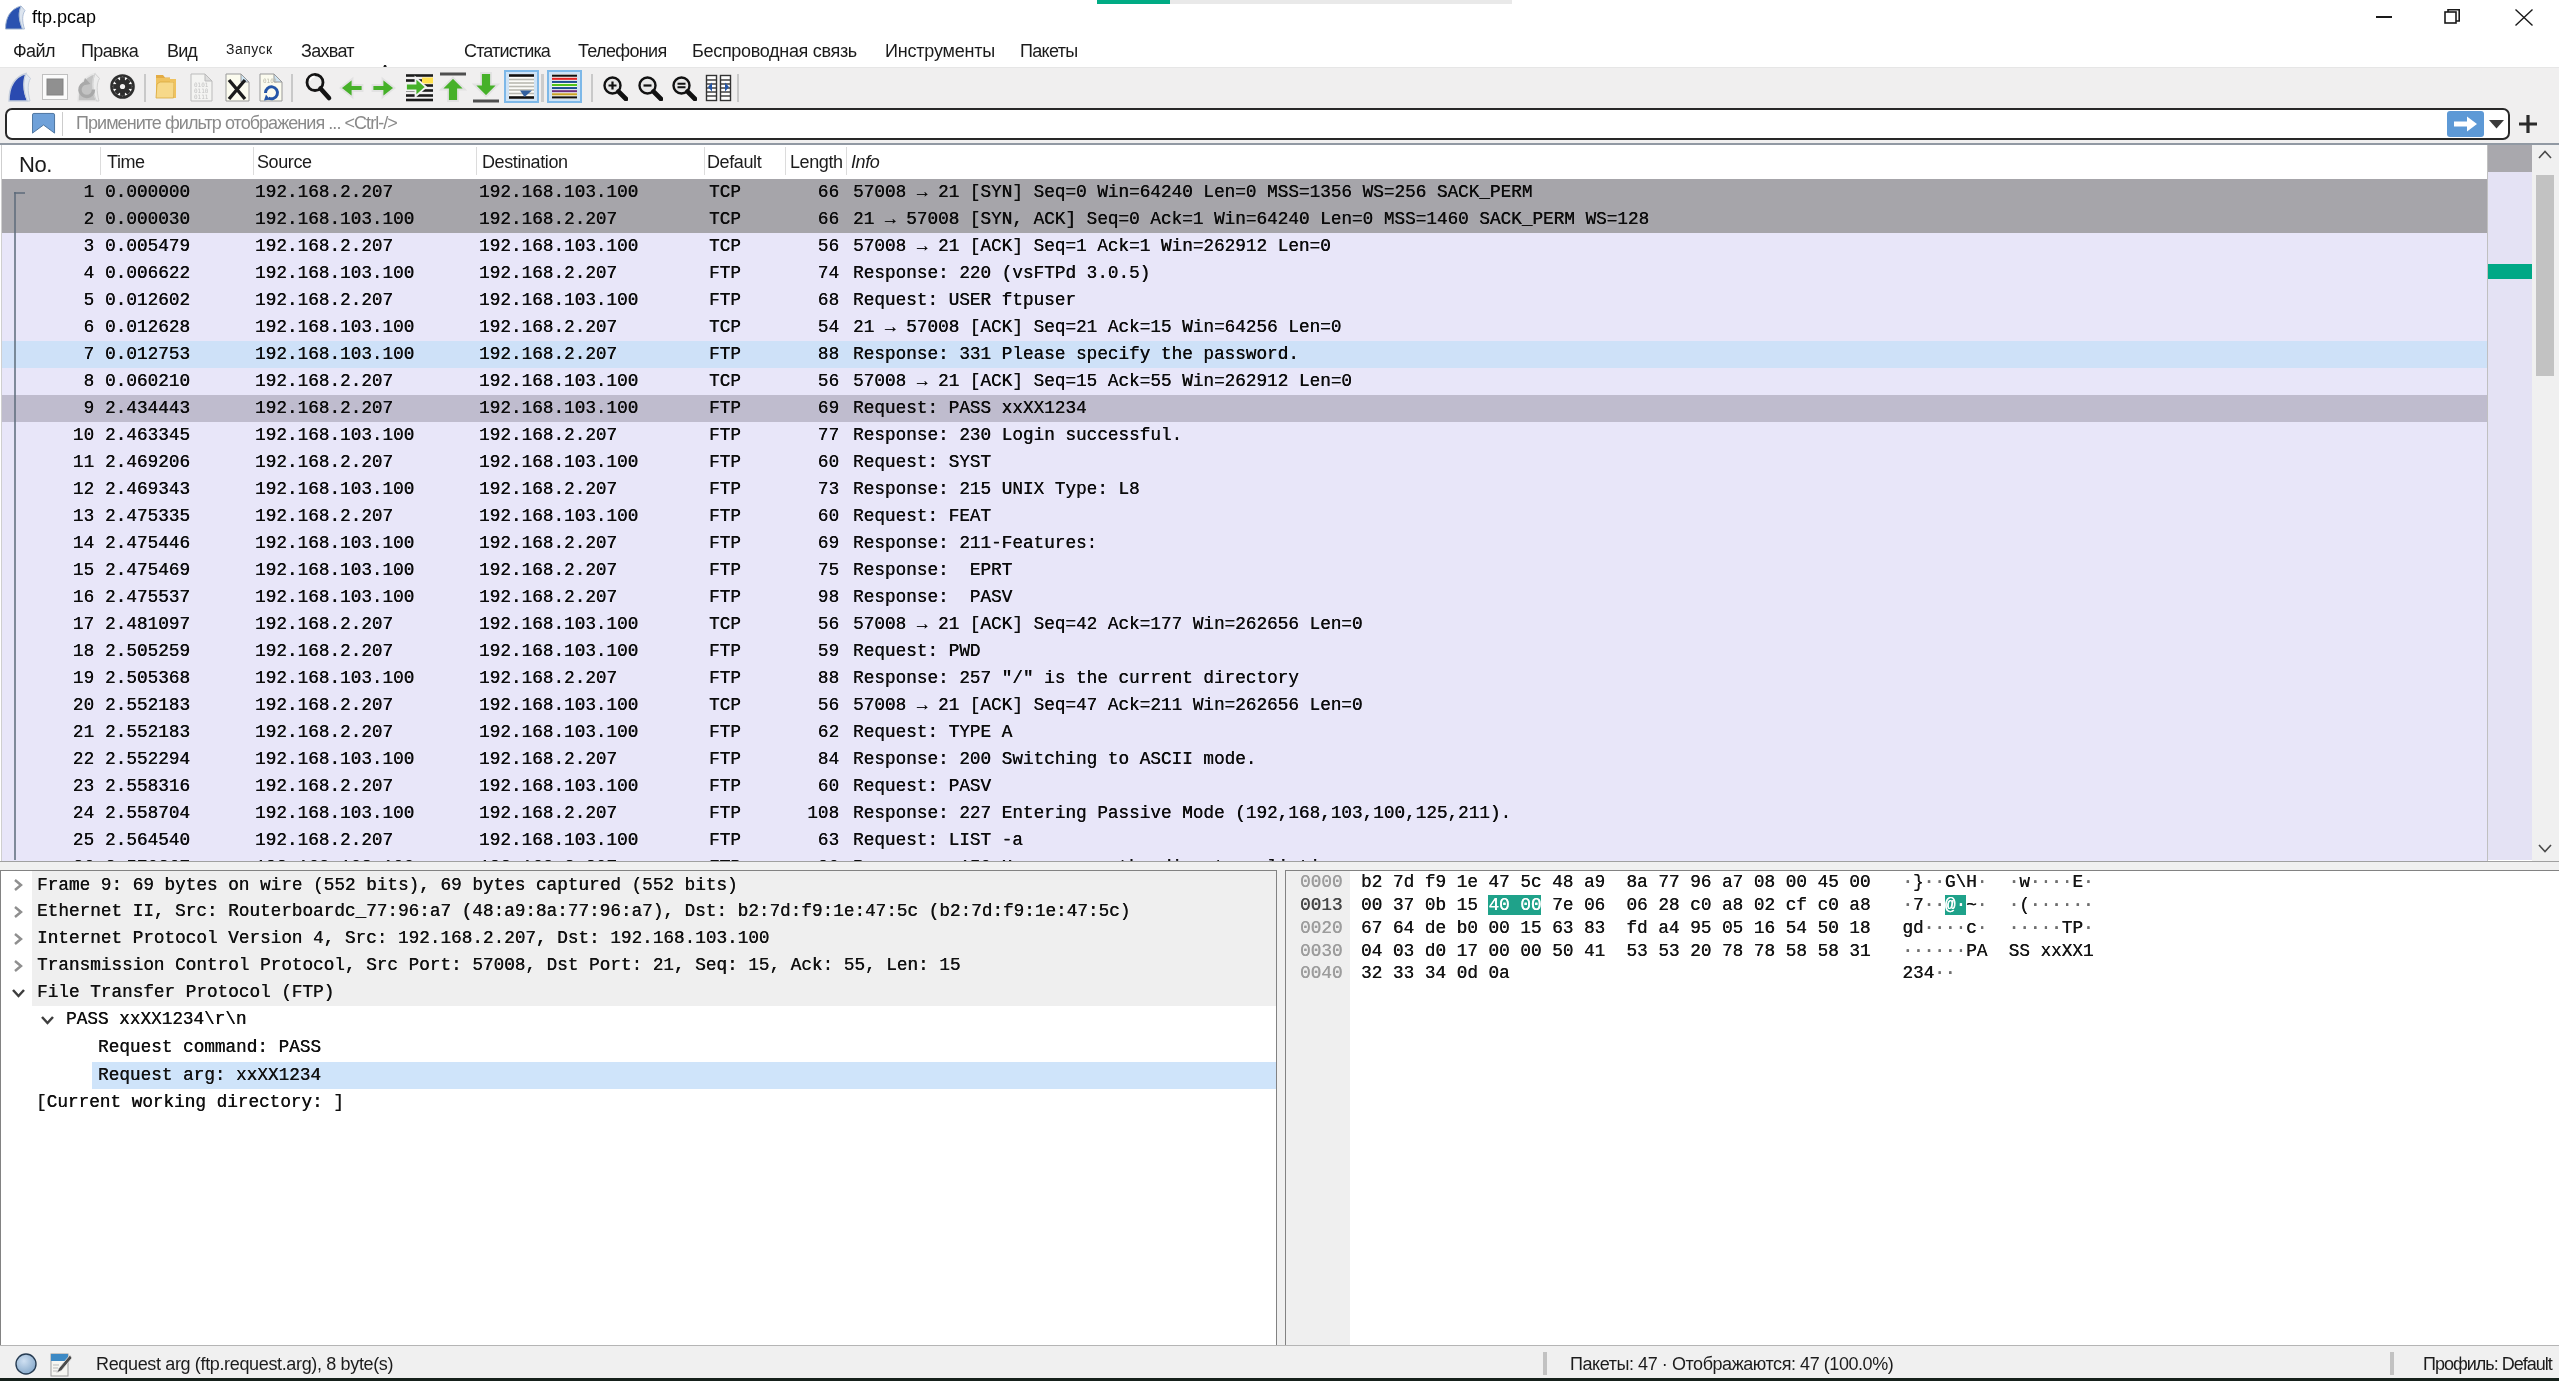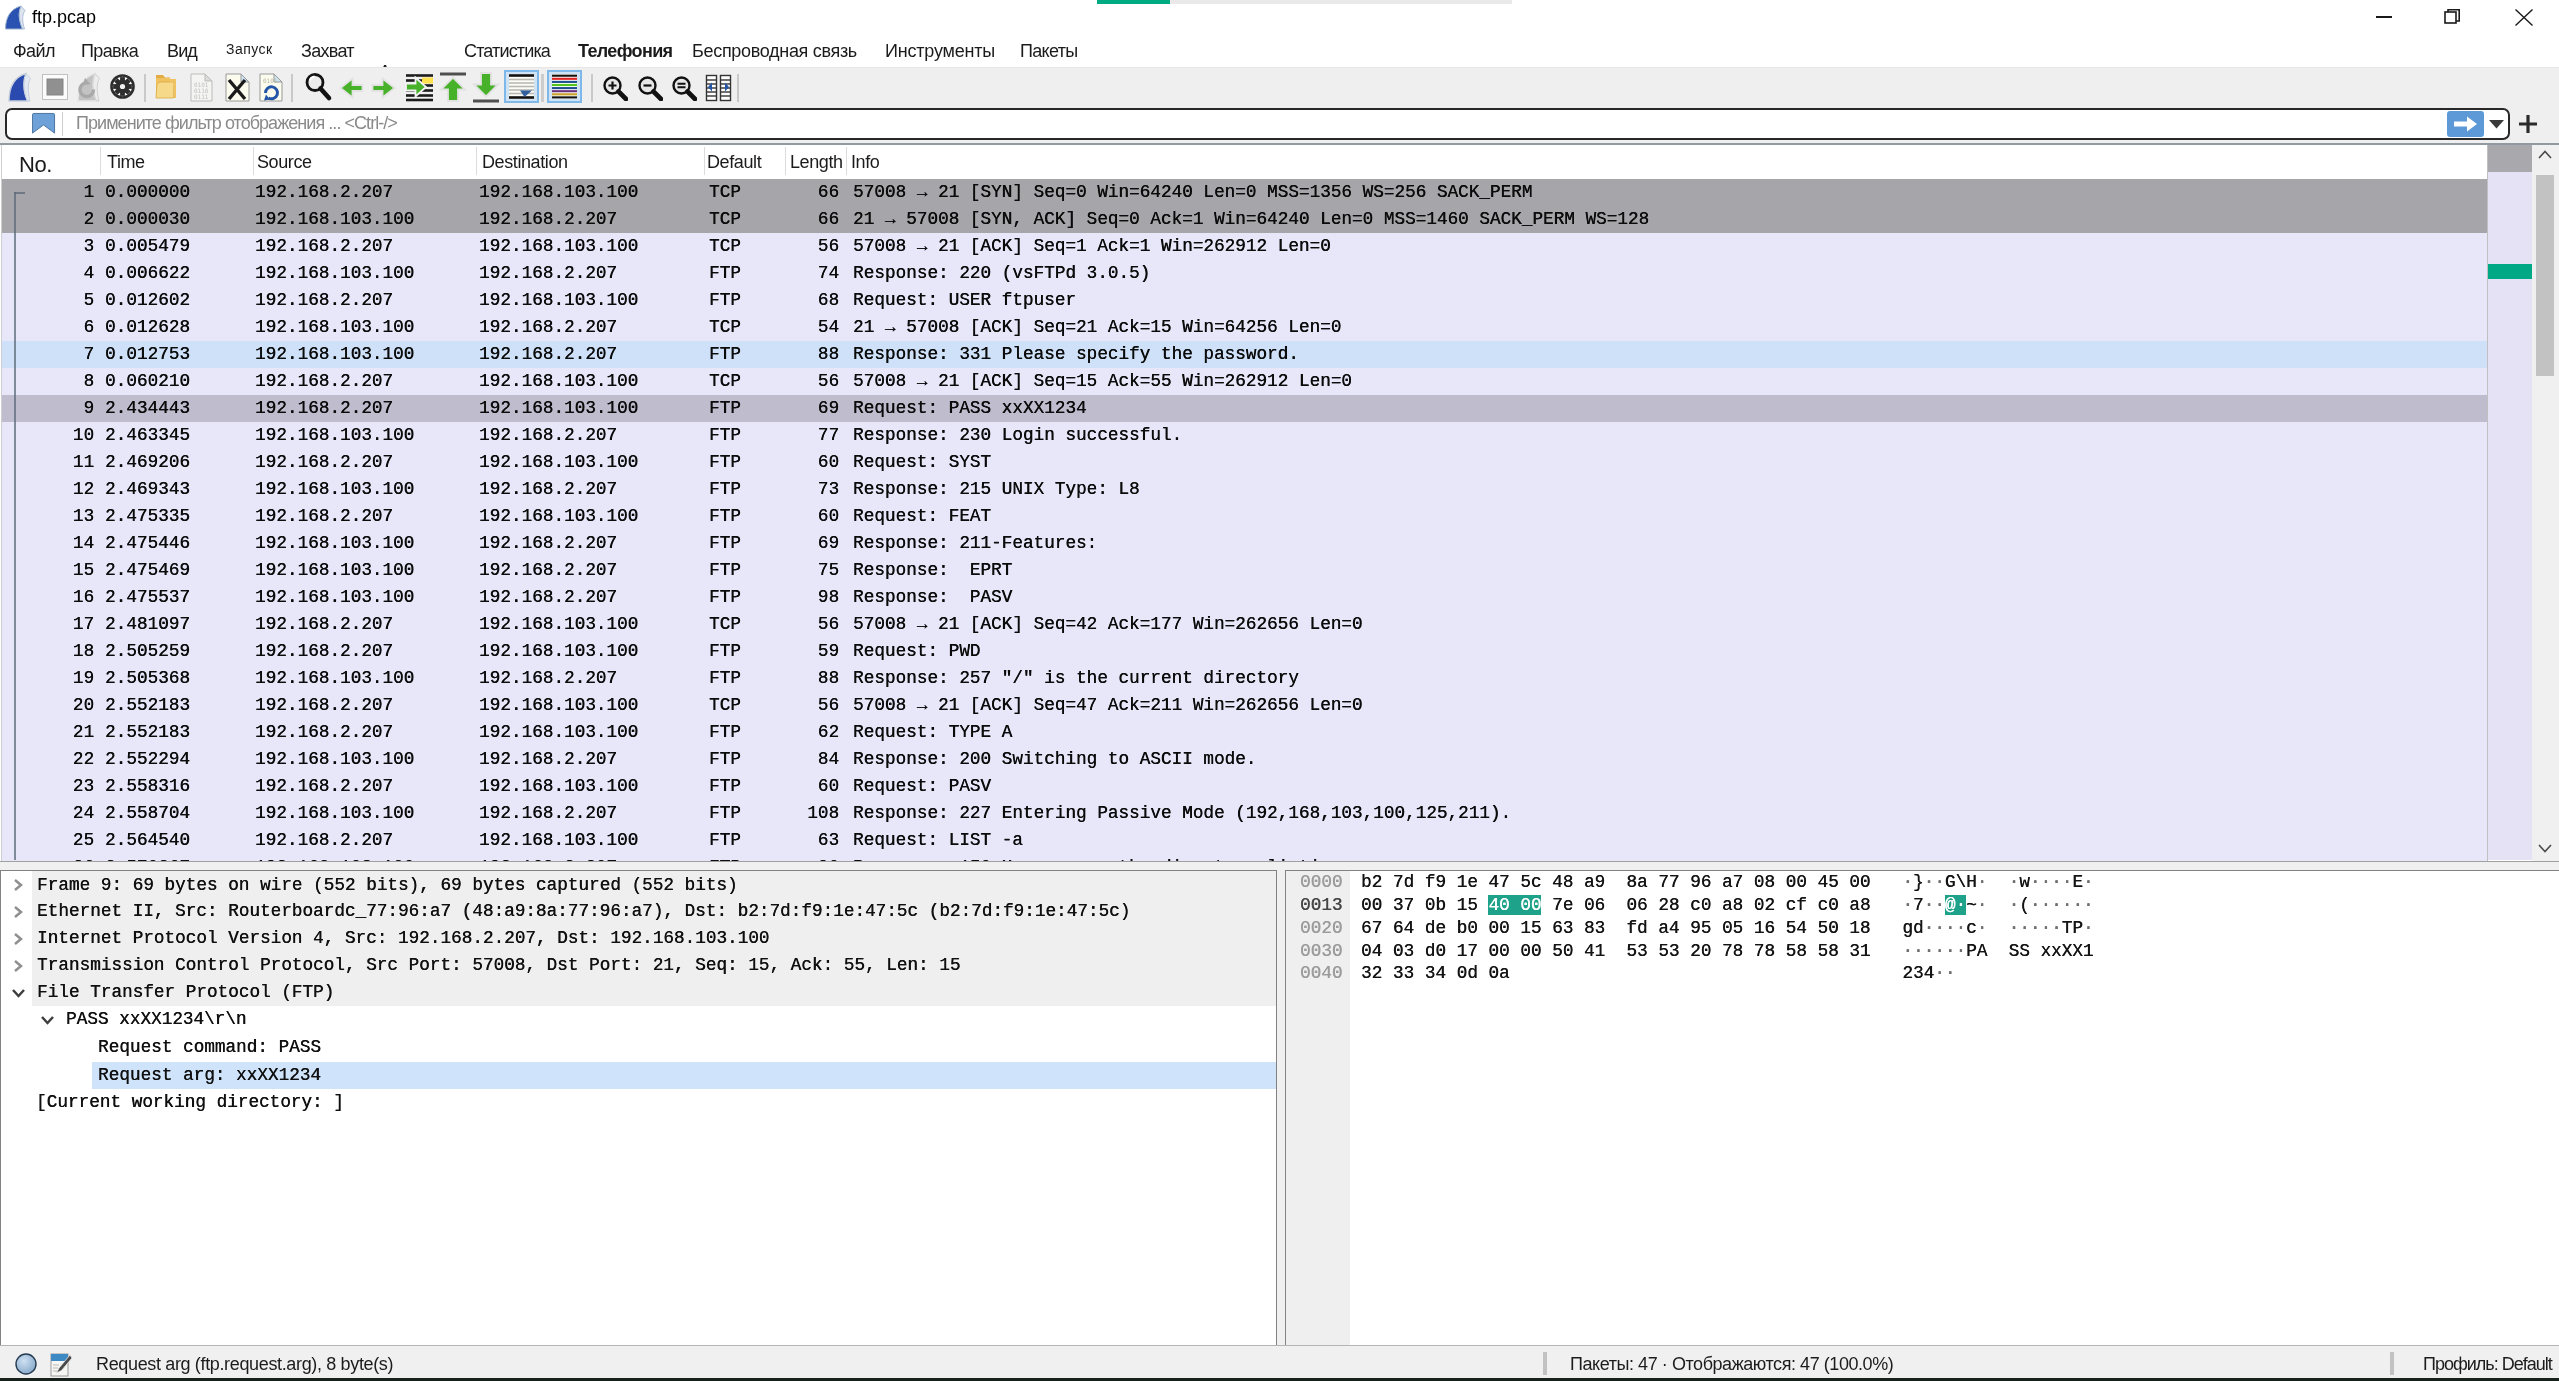--- a/index.html
+++ b/index.html
@@ -21,21 +21,21 @@
 <svg class="a" style="left:2514px;top:8px" width="20" height="19" viewBox="0 0 20 19">
 <path d="M1.5,1.5 L18.5,17.5 M18.5,1.5 L1.5,17.5" stroke="#1a1a1a" stroke-width="1.4"></path>
 </svg>
 <div class="a" style="left:13px;top:41px;font-size:18px;letter-spacing:-0.57px;color:#1b1b1b;">Файл</div>
 <div class="a" style="left:81px;top:41px;font-size:18px;letter-spacing:-0.63px;color:#1b1b1b;">Правка</div>
 <div class="a" style="left:167px;top:41px;font-size:18px;letter-spacing:-0.87px;color:#1b1b1b;">Вид</div>
 <div class="a" style="left:226px;top:41px;font-size:14px;letter-spacing:0.45px;color:#1b1b1b;">Запуск</div>
 <div class="a" style="left:301px;top:41px;font-size:18px;letter-spacing:-0.7px;color:#1b1b1b;">Захват</div>
 <div class="a" style="left:379px;top:41px;font-size:18px;letter-spacing:-0.63px;color:#1b1b1b;margin-top:21px;">Анализ</div>
 <div class="a" style="left:464px;top:41px;font-size:18px;letter-spacing:-0.85px;color:#1b1b1b;">Статистика</div>
-<div class="a" style="left:578px;top:41px;font-size:18px;letter-spacing:-0.65px;color:#1b1b1b;font-weight:bold;">Телефония</div>
+<div class="a" style="left:578px;top:41px;font-size:18px;letter-spacing:-0.65px;color:#1b1b1b;">Телефония</div>
 <div class="a" style="left:692px;top:41px;font-size:18px;letter-spacing:-0.31px;color:#1b1b1b;">Беспроводная связь</div>
 <div class="a" style="left:885px;top:41px;font-size:18px;letter-spacing:-0.2px;color:#1b1b1b;">Инструменты</div>
 <div class="a" style="left:1020px;top:41px;font-size:18px;letter-spacing:-0.67px;color:#1b1b1b;">Пакеты</div>
 <div class="a" style="left:0;top:67px;width:2559px;height:78px;background:#f0efef;"></div>
 <div class="a" style="left:0;top:67px;width:2559px;height:1px;background:#e6e6e6;"></div>
 <div class="a" style="left:144px;top:74px;width:2px;height:28px;background:#c9c9c9;"></div>
 <div class="a" style="left:291px;top:74px;width:2px;height:28px;background:#c9c9c9;"></div>
 <div class="a" style="left:591px;top:74px;width:2px;height:28px;background:#c9c9c9;"></div>
 <div class="a" style="left:541px;top:74px;width:3px;height:28px;background:#cccccc;"></div>
 <div class="a" style="left:737px;top:74px;width:2px;height:28px;background:#c9c9c9;"></div>
@@ -215,21 +215,21 @@
     <path d="M10,1 v18 M1,10 h18" stroke="#2b2b2b" stroke-width="3.2"></path>
   </svg>
 <div class="a" style="left:0;top:142.8px;width:2559px;height:2px;background:#9199a3;"></div>
 <div class="a" style="left:0;top:144.8px;width:2559px;height:716.2px;background:#fff;"></div>
 <div class="a" style="left:19px;top:152px;font-size:22px;letter-spacing:-0.4px;color:#1b1b1b;">No.</div>
 <div class="a" style="left:107px;top:152px;font-size:18px;letter-spacing:-0.4px;color:#1b1b1b;">Time</div>
 <div class="a" style="left:257px;top:152px;font-size:18px;letter-spacing:-0.4px;color:#1b1b1b;">Source</div>
 <div class="a" style="left:482px;top:152px;font-size:18px;letter-spacing:-0.4px;color:#1b1b1b;">Destination</div>
 <div class="a" style="left:707px;top:152px;font-size:18px;letter-spacing:-0.4px;color:#1b1b1b;">Default</div>
 <div class="a" style="left:790px;top:152px;font-size:18px;letter-spacing:-0.4px;color:#1b1b1b;">Length</div>
-<div class="a" style="left:851px;top:152px;font-size:18px;letter-spacing:-0.4px;color:#1b1b1b;">Info</div>
+<div class="a" style="left:851px;top:152px;font-size:18px;letter-spacing:-0.4px;color:#1b1b1b;font-style:italic;">Info</div>
 <div class="a" style="left:99.5px;top:147px;width:1px;height:28px;background:#dcdcdc;"></div>
 <div class="a" style="left:252.5px;top:147px;width:1px;height:28px;background:#dcdcdc;"></div>
 <div class="a" style="left:475.5px;top:147px;width:1px;height:28px;background:#dcdcdc;"></div>
 <div class="a" style="left:703.5px;top:147px;width:1px;height:28px;background:#dcdcdc;"></div>
 <div class="a" style="left:785px;top:147px;width:1px;height:28px;background:#dcdcdc;"></div>
 <div class="a" style="left:845.5px;top:147px;width:1px;height:28px;background:#dcdcdc;"></div>
 <div class="a" style="left:2px;top:179.0px;width:2485px;height:27.0px;background:#a6a5aa;"></div>
 <div class="a" style="left:2px;top:206.0px;width:2485px;height:27.0px;background:#a6a5aa;"></div>
 <div class="a" style="left:2px;top:233.0px;width:2485px;height:27.0px;background:#e8e6f9;"></div>
 <div class="a" style="left:2px;top:260.0px;width:2485px;height:27.0px;background:#e8e6f9;"></div>

